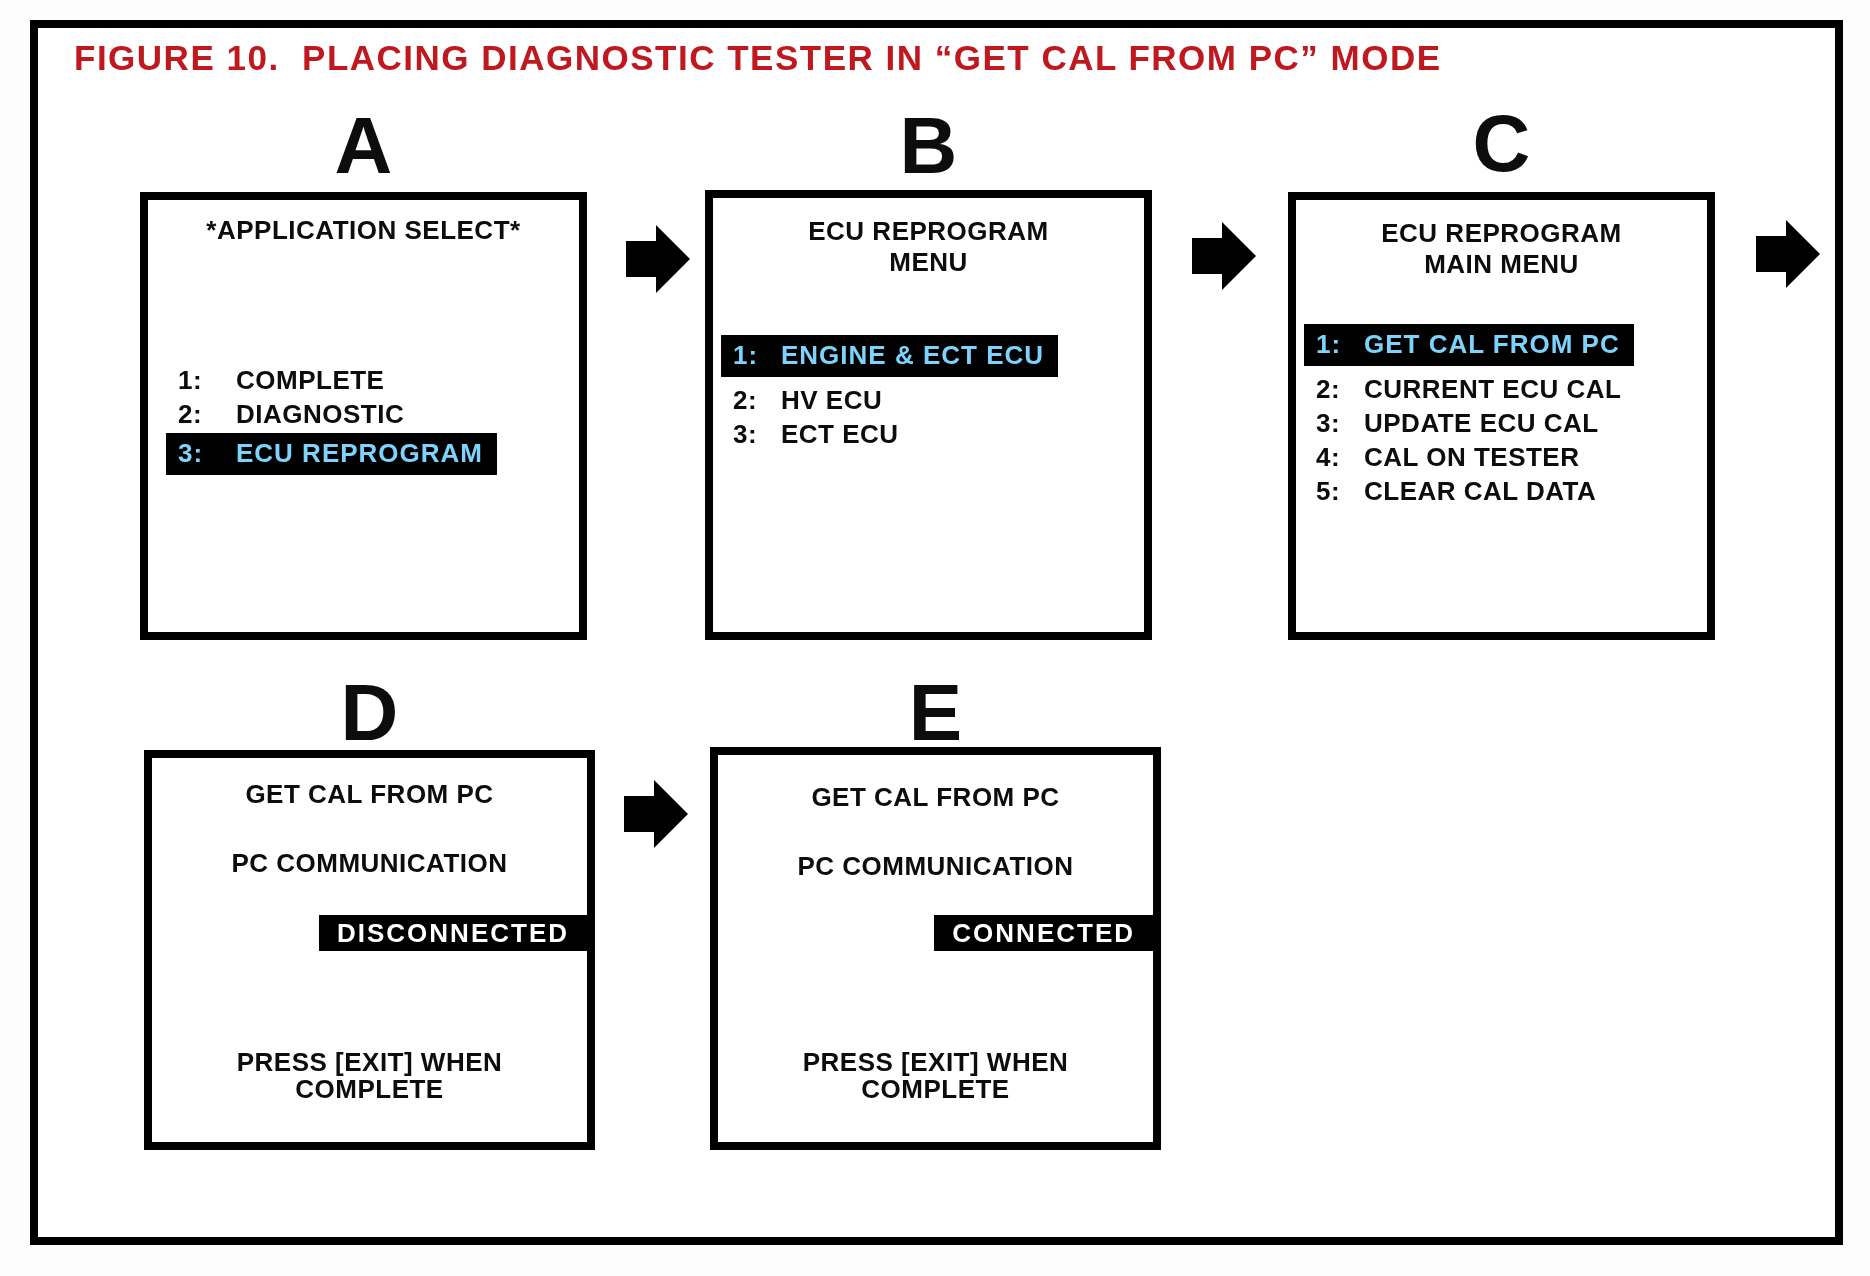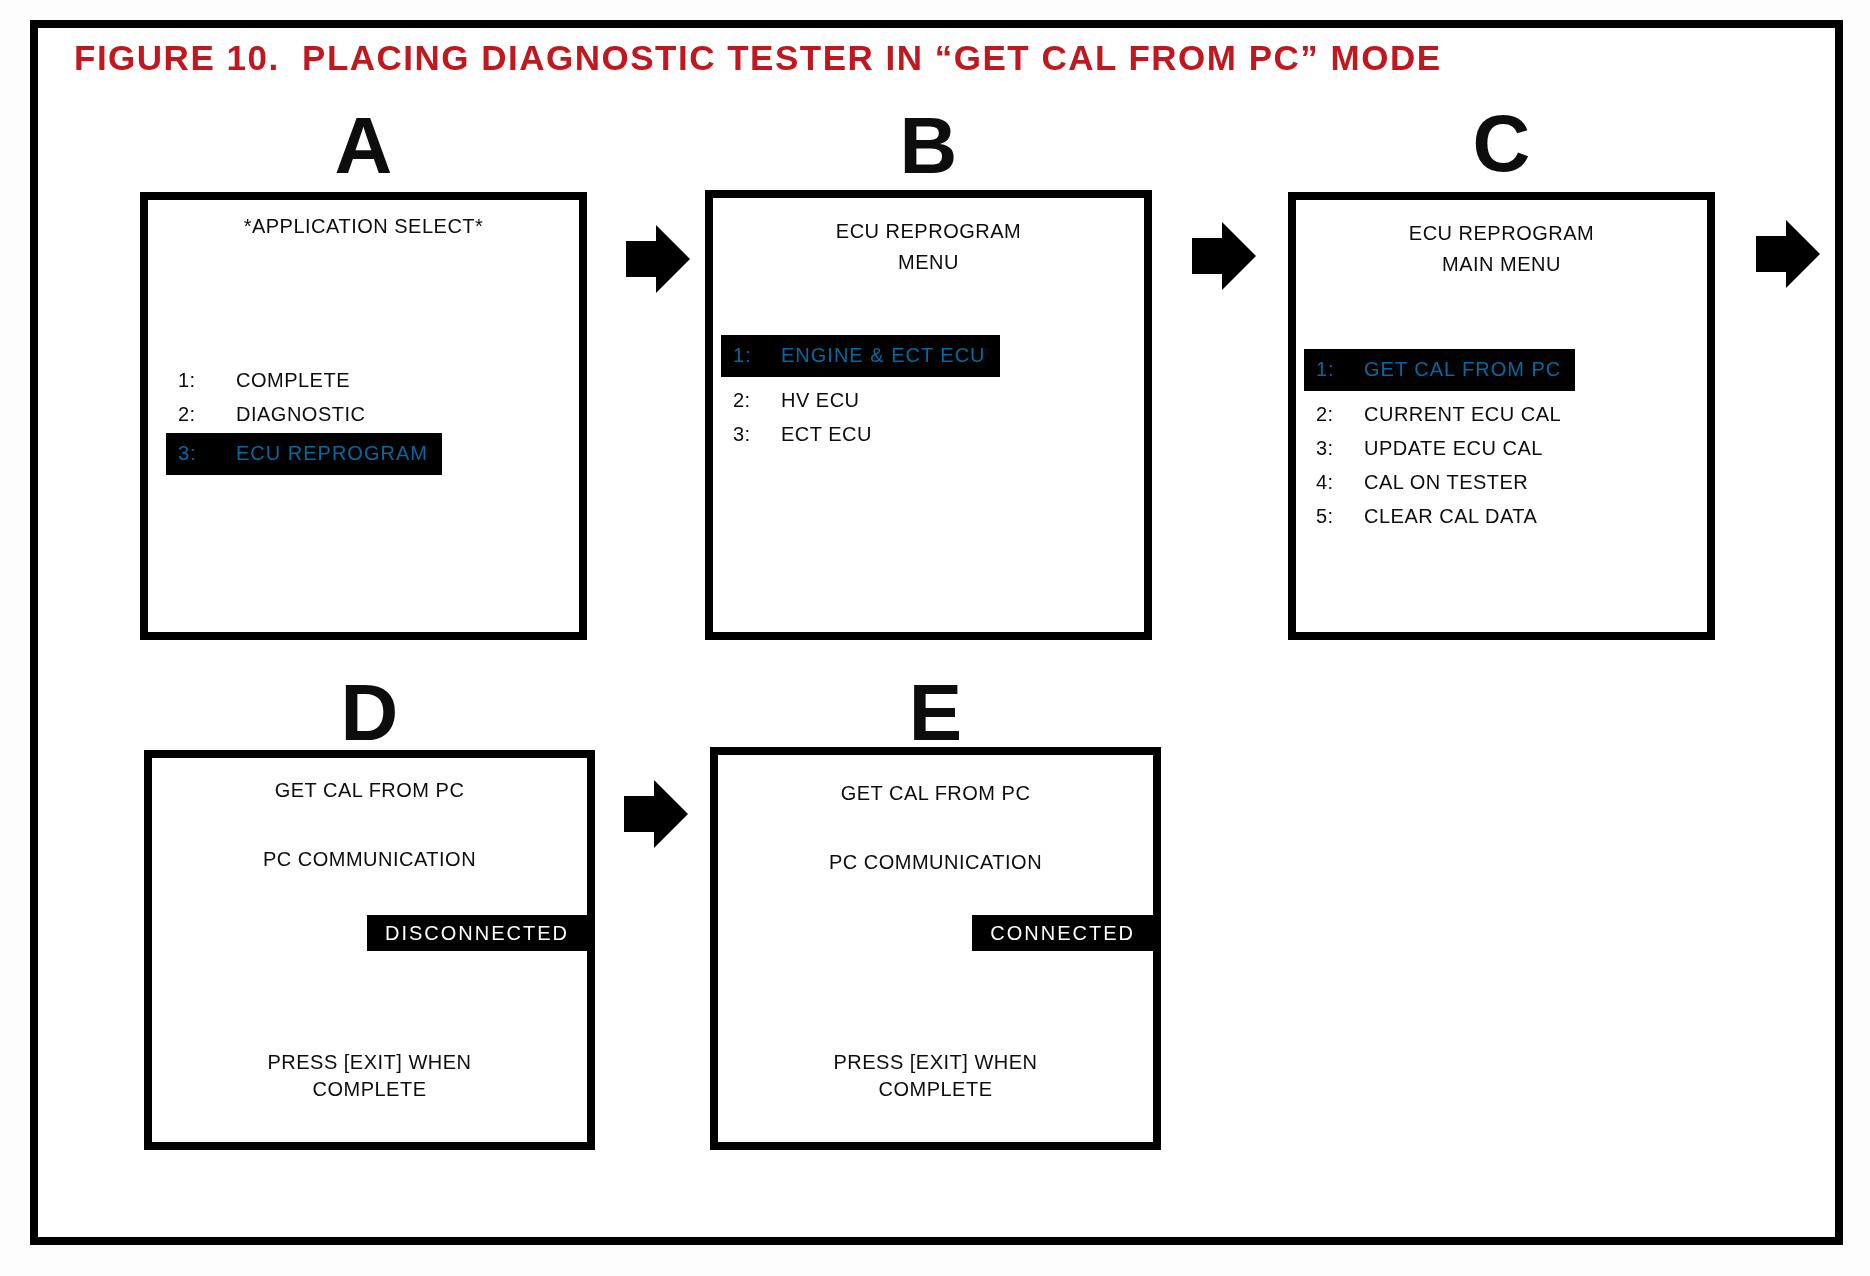--- a/index.html
+++ b/index.html
@@ -19,31 +19,31 @@
     position:absolute; left:36px; top:10px;
     font-size:35px; font-weight:700; letter-spacing:1.5px;
     white-space:pre; color:#c0181f;
   }
   .panel-letter {
     position:absolute; font-size:80px; font-weight:700;
     line-height:1; text-align:center; color:#0d0d0d;
   }
   .screen {
     position:absolute; border:8px solid #000; background:#fff;
-    font-weight:400; font-size:20px; letter-spacing:0.5px; color:#0d0d0d;
+    font-weight:700; font-size:26px; letter-spacing:0.5px; color:#0d0d0d;
   }
   .hdr { position:absolute; left:0; right:0; text-align:center; white-space:nowrap; }
   .hdr .hline { line-height:31px; }
   .menu { position:absolute; }
   .mrow { line-height:34px; white-space:nowrap; }
   .mrow .num { display:inline-block; }
   .colA .num { width:58px; }
   .colBC .num { width:48px; }
   .hl {
-    background:#000; color:#0369a1; width:fit-content;
+    background:#000; color:#7dd3fc; width:fit-content;
     margin-left:-12px; margin-top:2px; margin-bottom:6px;
     padding:3px 14px 5px 12px; letter-spacing:1px;
   }
   .cline { position:absolute; left:0; right:0; text-align:center; white-space:nowrap; }
   .statusrow { position:absolute; left:0; right:0; text-align:right; }
   .status {
     display:inline-block; background:#000; color:#fff;
     line-height:28px; padding:4px 18px; letter-spacing:2px;
   }
   .footer { line-height:27px; white-space:normal; }
@@ -106,21 +106,21 @@
     <svg viewBox="0 0 64 68" xmlns="http://www.w3.org/2000/svg">
         <polygon points="0,16 30,16 30,0 64,34 30,68 30,52 0,52" fill="#000"></polygon>
       </svg>
   </div>
 
   <div class="screen colBC" style="left:1250px;top:164px;width:427px;height:448px;">
     <div class="hdr" style="top:18px;">
       <div class="hline">ECU REPROGRAM</div>
       <div class="hline">MAIN MENU</div>
     </div>
-    <div class="menu" style="left:20px;top:122px;margin-top:25px;">
+    <div class="menu" style="left:20px;top:122px;">
       <div class="mrow hl">
         <span class="num">1:</span><span class="lbl">GET CAL FROM PC</span>
       </div>
       <div class="mrow">
         <span class="num">2:</span><span class="lbl">CURRENT ECU CAL</span>
       </div>
       <div class="mrow">
         <span class="num">3:</span><span class="lbl">UPDATE ECU CAL</span>
       </div>
       <div class="mrow">

